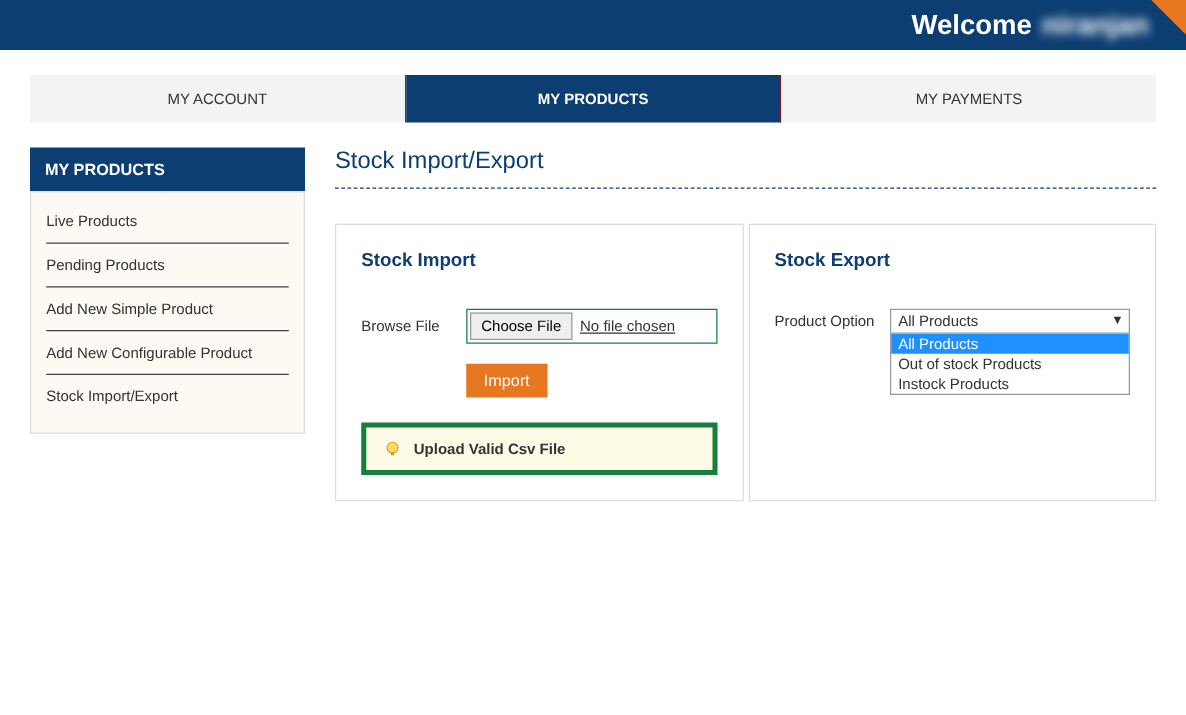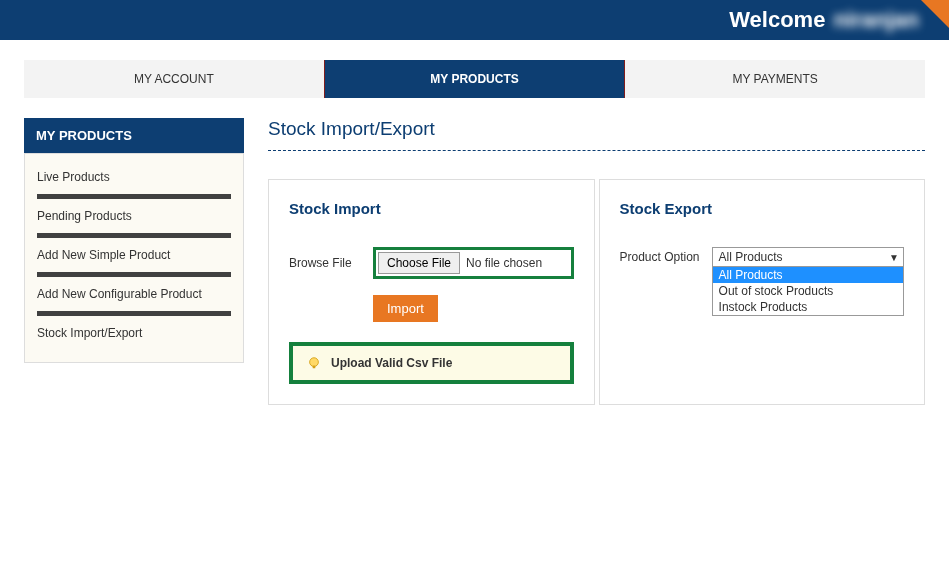--- a/index.html
+++ b/index.html
@@ -76,21 +76,21 @@
       font-size: 13px;
       font-weight: bold;
     }
     .sidebar-body {
       border: 1px solid #ddd;
       background: #fcfaf3;
       padding: 6px 12px 12px 12px;
     }
     .sidebar-item {
       padding: 10px 0;
-      border-bottom: 5px solid #404040;
+      border-bottom: 1px solid #404040;
       font-size: 12px;
       color: #333;
       cursor: pointer;
     }
     .sidebar-item:last-child { border-bottom: none; }
     
     .main {
       flex: 1;
     }
     .page-title {
@@ -128,36 +128,37 @@
       margin-bottom: 16px;
     }
     .form-label {
       font-size: 12px;
       color: #333;
       min-width: 72px;
     }
     .file-input-wrap {
       display: flex;
       align-items: center;
-      border: 3px solid #15803d;
+      border: 1px solid #15803d;
       padding: 2px 6px 2px 2px;
       font-size: 12px;
       flex: 1;
     }
     .choose-file-btn {
       background: #efefef;
       border: 1px solid #999;
       padding: 3px 8px;
       font-size: 12px;
       cursor: pointer;
       margin-right: 6px;
     }
     .file-status {
       font-size: 12px;
       color: #333;
+      text-decoration: underline;
     }
     
     .import-btn {
       background: #e87722;
       color: #fff;
       border: none;
       padding: 6px 14px;
       font-size: 13px;
       cursor: pointer;
       margin-left: 84px;

